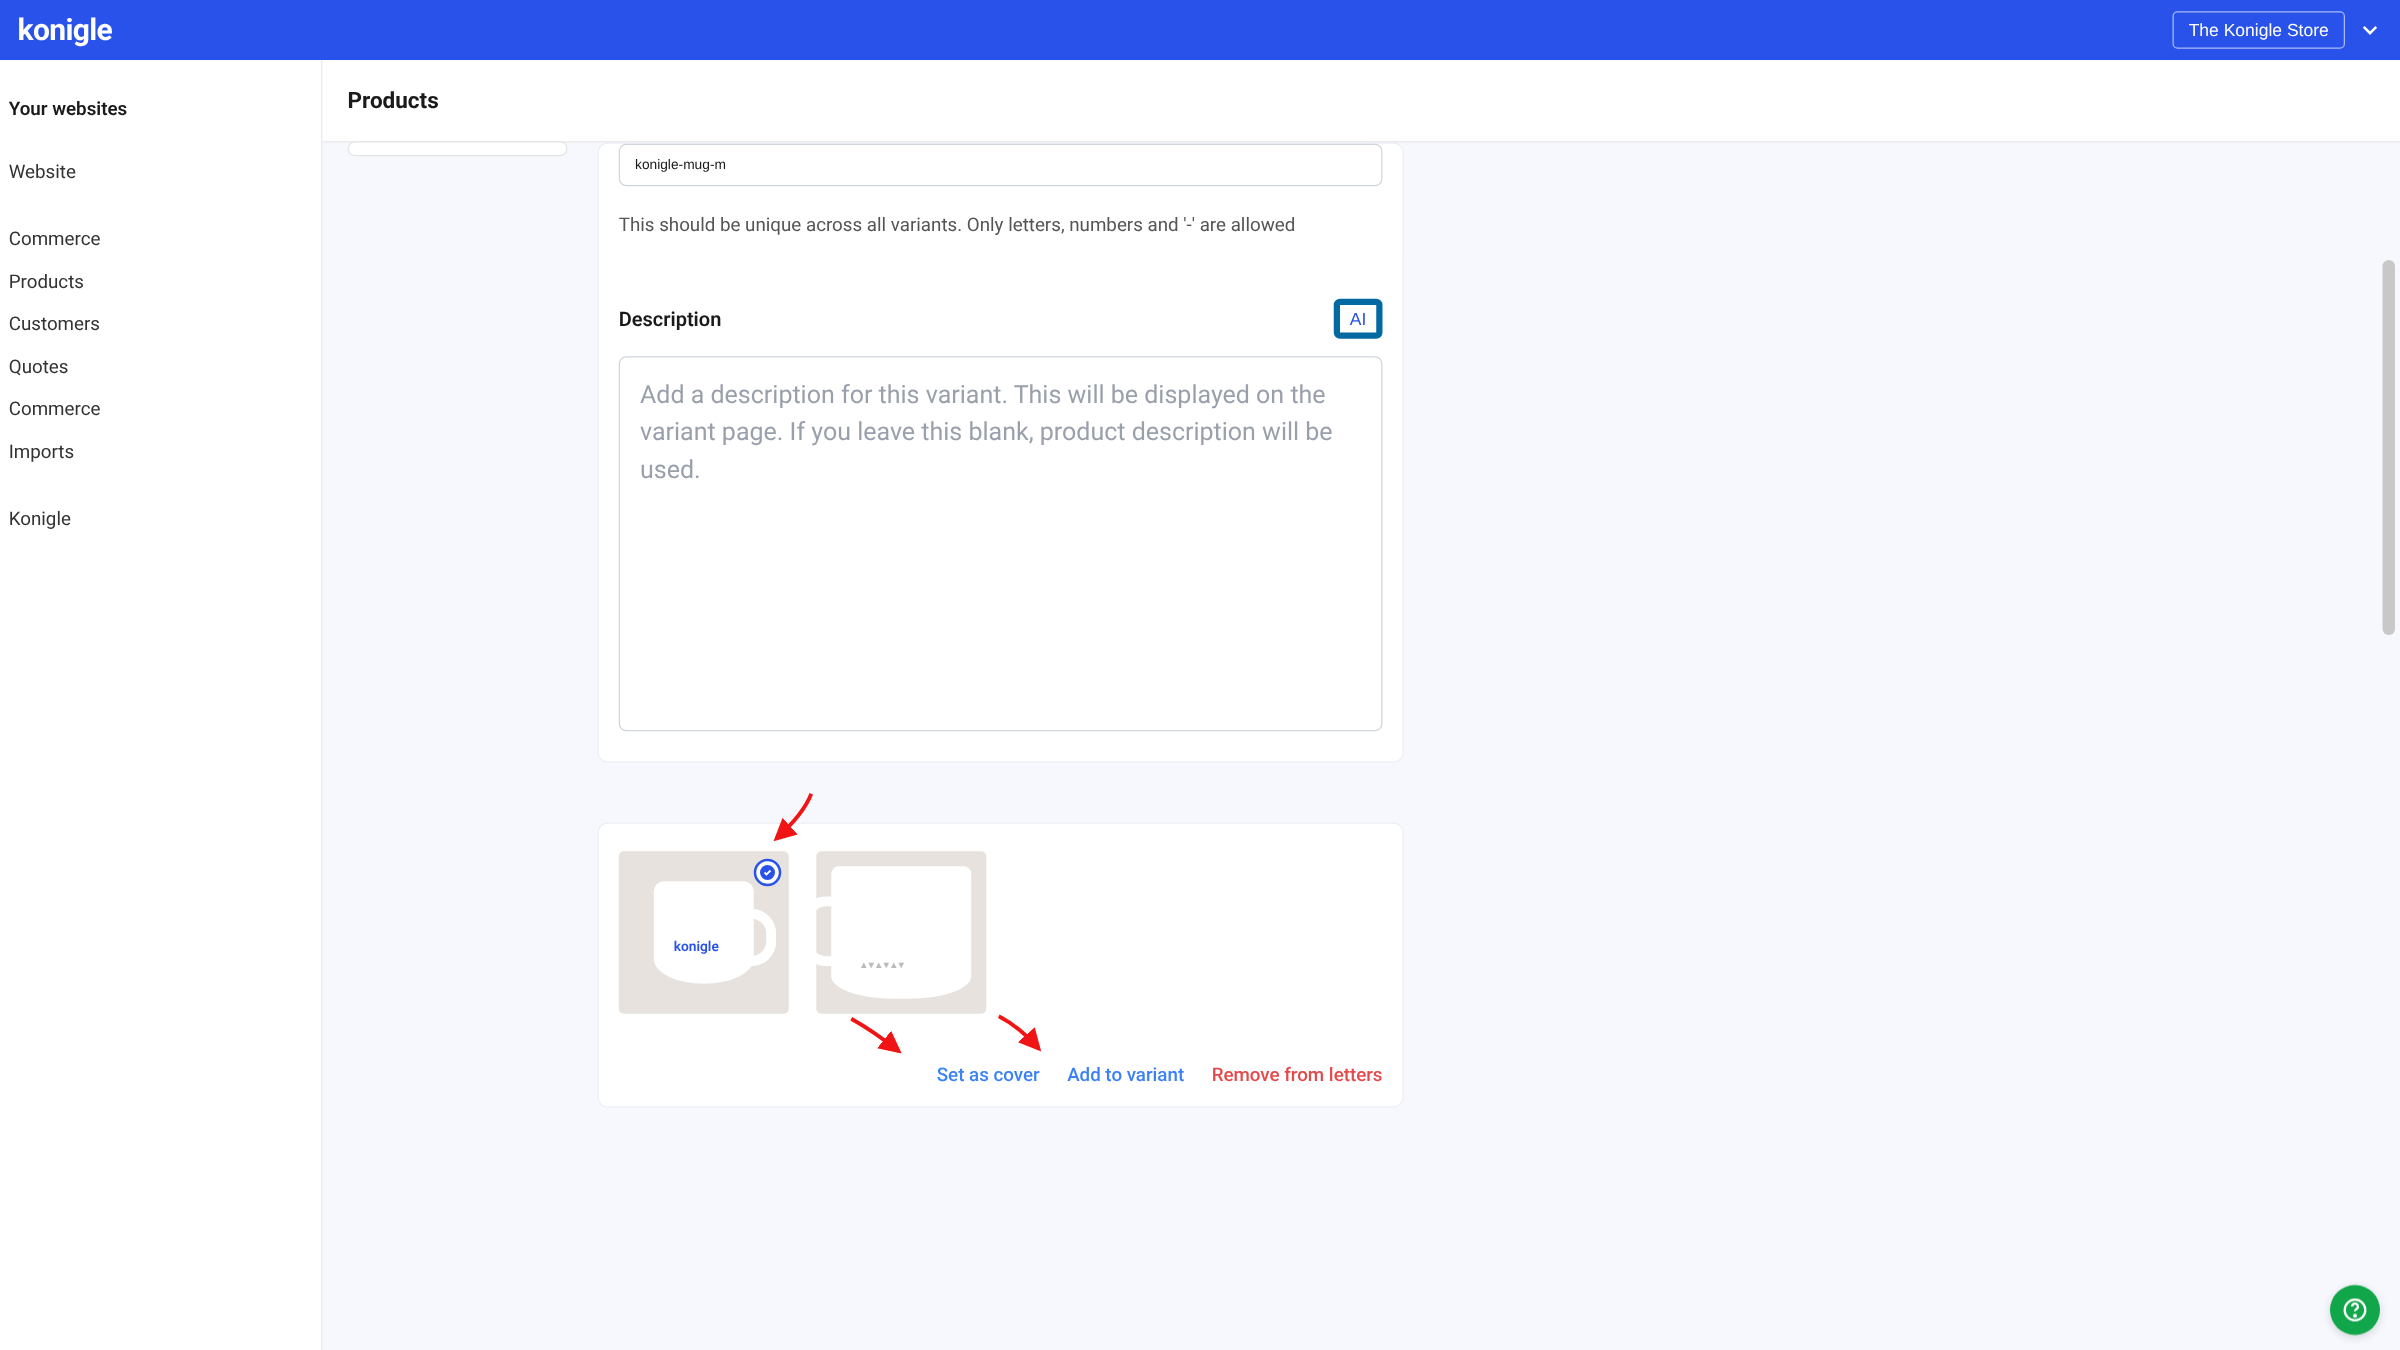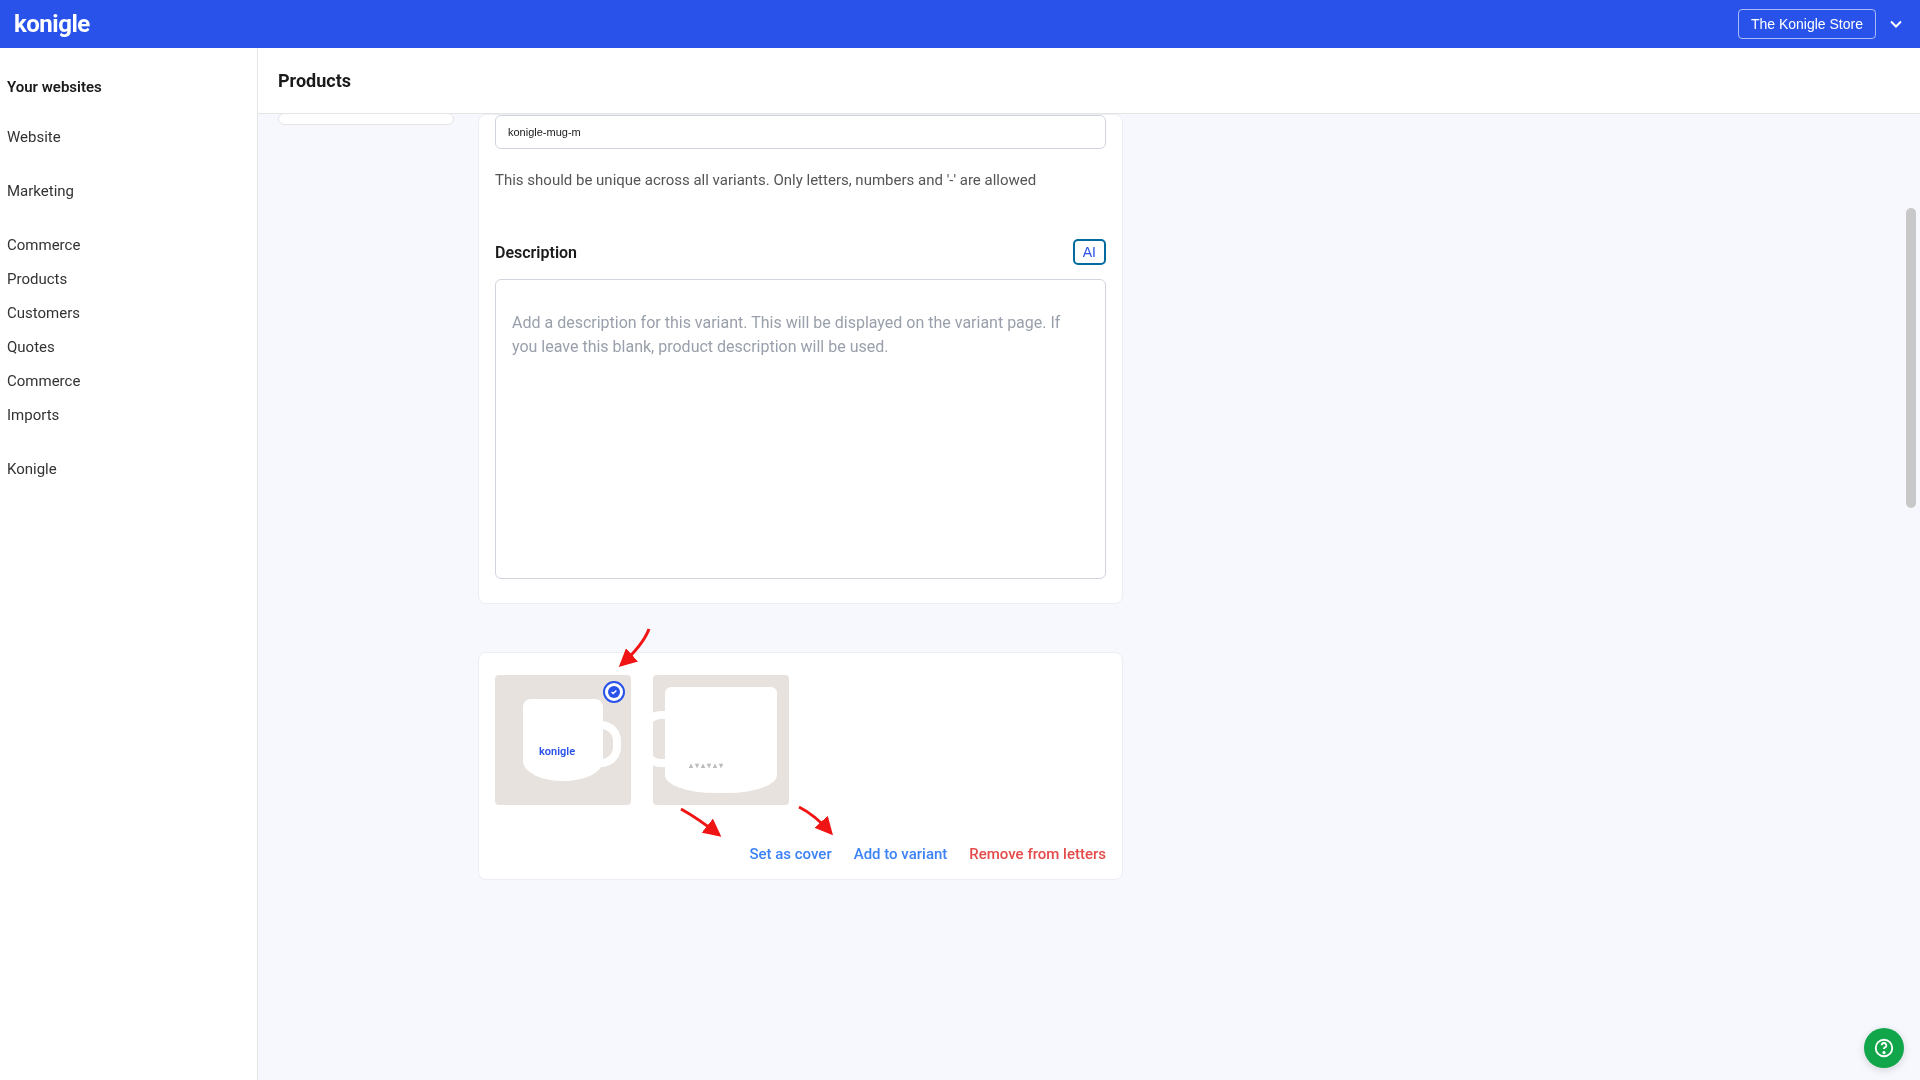--- a/index.html
+++ b/index.html
@@ -28,23 +28,23 @@
 .mini-card { background: #fff; border: 1px solid #e5e5e5; border-radius: 6px; height: 12px; margin-top: -1px; }
 
 .center-col { flex: 0 0 645px; display: flex; flex-direction: column; gap: 48px; }
 .card { background: #fff; border: 1px solid #eceef5; border-radius: 8px; padding: 0 16px 24px 16px; }
 
 .field-input { width: 100%; border: 1px solid #d0d5dd; border-radius: 6px; padding: 10px 12px; font-size: 11px; color: #1a1a1a; background: #fff; }
 .helper { font-size: 15px; color: #555; margin-top: 22px; }
 
 .section-row { display: flex; align-items: center; justify-content: space-between; margin-top: 50px; margin-bottom: 14px; }
 .section-label { font-size: 16px; font-weight: 600; }
-.ai-btn { border: 2px solid #0369a1; color: #2852e9; background: #fff; border-radius: 5px; padding: 3px 8px; font-size: 14px; font-weight: 500; cursor: pointer; }
-
-.textarea { width: 100%; border: 1px solid #d0d5dd; border-radius: 6px; padding: 31px 16px; font-size: 16px; color: #9aa0ab; min-height: 300px; line-height: 1.5; }
+.ai-btn { border: 5px solid #0369a1; color: #2852e9; background: #fff; border-radius: 5px; padding: 3px 8px; font-size: 14px; font-weight: 500; cursor: pointer; }
+
+.textarea { width: 100%; border: 1px solid #d0d5dd; border-radius: 6px; padding: 14px 16px; font-size: 20px; color: #9aa0ab; min-height: 300px; line-height: 1.5; }
 
 .img-card { background: #fff; border: 1px solid #eceef5; border-radius: 8px; padding: 22px 16px 16px 16px; position: relative; }
 .thumbs { display: flex; gap: 22px; }
 .thumb { position: relative; width: 136px; height: 130px; border-radius: 4px; background: #e7e2de; display: flex; align-items: center; justify-content: center; cursor: pointer; }
 .mug { width: 80px; height: 82px; background: #fff; border-radius: 8px 8px 40px 40px / 8px 8px 20px 20px; position: relative; }
 .mug::after { content: ''; position: absolute; right: -18px; top: 22px; width: 22px; height: 30px; border: 8px solid #fff; border-left: none; border-radius: 0 20px 20px 0; }
 .mug-label { position: absolute; top: 46px; left: 16px; font-size: 11px; color: #2852e9; font-weight: 600; }
 .thumb.second .mug { width: 112px; height: 106px; border-radius: 6px 6px 50px 50px / 6px 6px 18px 18px; }
 .thumb.second .mug::after { left: -24px; right: auto; border-right: none; border-left: 8px solid #fff; border-radius: 20px 0 0 20px; width: 24px; height: 40px; top: 24px; }
 .thumb.second .mug-label { color: #bbb; font-size: 8px; top: 74px; left: 24px; letter-spacing: 2px; }
@@ -84,23 +84,20 @@
 </div>
 
 <div class="page">
   <div class="sidebar">
     <div class="side-heading">Your websites</div>
 
     <div class="side-section">
       <div class="side-item">Website</div>
     </div>
 
-    <div class="side-section">
-      <div class="side-item">Marketing</div>
-    </div>
 
     <div class="side-section">
       <div class="side-item">Commerce</div>
       <div class="side-sub active">Products</div>
       <div class="side-sub">Customers</div>
       <div class="side-sub">Quotes</div>
       <div class="side-sub">Commerce</div>
       <div class="side-sub">Imports</div>
     </div>
 

